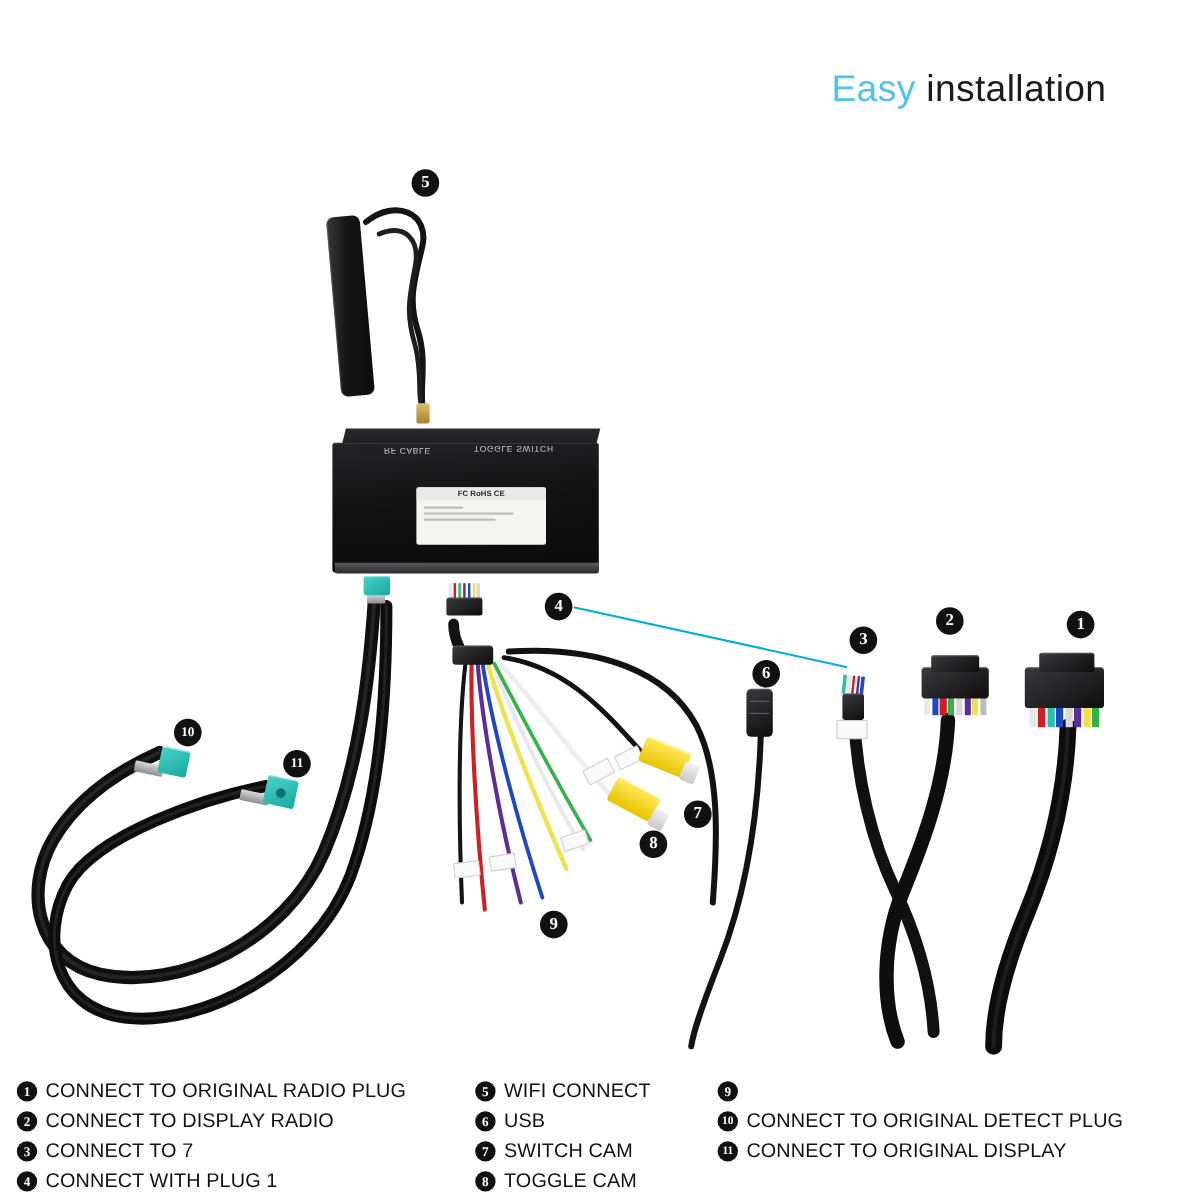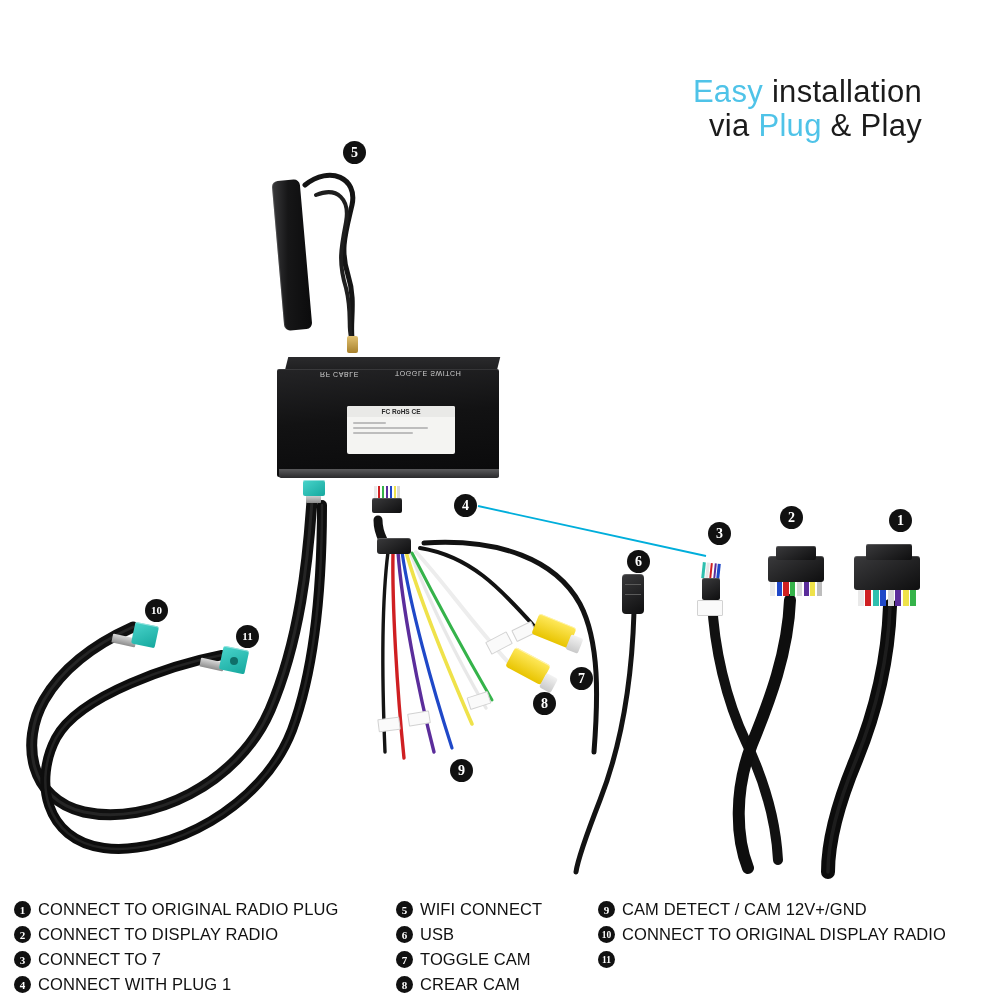--- a/index.html
+++ b/index.html
@@ -6,21 +6,21 @@
   html, body { margin:0; padding:0; }
   body {
     width:1000px; height:1000px; background:#ffffff;
     font-family:"Liberation Sans", sans-serif; position:relative; overflow:hidden;
   }
   #stage { position:absolute; inset:0; }
 
   
   .headline { position:absolute; right:78px; top:58px; text-align:right; line-height:1.02; }
   .hl-line { white-space:nowrap; font-weight:400; letter-spacing:.3px; }
-  .hl1 { font-size:31px;margin-top:18px; }
+  .hl1 { font-size:31px; }
   .hl2 { font-size:31px; margin-top:2px; }
   .hl-accent { color:#4FC3E8; }
   .hl-dark { color:#1b1b1b; }
 
   
   .badge {
     position:absolute; width:23px; height:23px; border-radius:50%;
     background:#111; color:#fff; font-family:"Liberation Serif", serif;
     font-size:14px; font-weight:700; display:flex; align-items:center;
     justify-content:center; z-index:40; line-height:1;
@@ -118,23 +118,20 @@
   .leader { position:absolute; left:0; top:0; z-index:35; pointer-events:none; }
 </style>
 </head>
 <body>
 
 <div id="stage">
 
   <div class="headline">
     <div class="hl-line hl1">
       <span class="hl-accent">Easy</span><span class="hl-dark"> installation</span>
-    </div>
-    <div class="hl-line hl2">
-      <span class="hl-dark">via </span><span class="hl-accent">Plug</span><span class="hl-dark"> &amp; Play</span>
     </div>
   </div>
 
   <svg width="1000" height="1000" style="position:absolute;left:0;top:0;z-index:10;">
 
     <path d="M305,185 C330,165 358,178 352,205 C345,235 340,250 348,275 C356,300 350,320 352,338" stroke="#141414" stroke-width="5" fill="none" stroke-linecap="round"></path>
     <path d="M316,195 C338,186 350,200 346,222 C341,248 338,262 346,288 C352,312 348,326 351,337" stroke="#1e1e1e" stroke-width="4" fill="none" stroke-linecap="round"></path>
 
     <path d="M312,500 C308,560 300,640 270,710 C238,784 150,826 84,812 C30,800 20,742 44,700 C66,662 104,640 133,627" stroke="#101010" stroke-width="11" fill="none" stroke-linecap="round"></path>
     <path d="M312,500 C308,560 300,640 270,710 C238,784 150,826 84,812 C30,800 20,742 44,700 C66,662 104,640 133,627" stroke="#3a3a3a" stroke-width="3" fill="none" stroke-linecap="round" opacity=".5"></path>
@@ -307,35 +304,35 @@
         <div class="lg-row">
           <div class="lg-num">5</div>
           <div class="lg-txt">WIFI CONNECT</div>
         </div>
         <div class="lg-row">
           <div class="lg-num">6</div>
           <div class="lg-txt">USB</div>
         </div>
         <div class="lg-row">
           <div class="lg-num">7</div>
+          <div class="lg-txt">SWITCH CAM</div>
+        </div>
+        <div class="lg-row">
+          <div class="lg-num">8</div>
           <div class="lg-txt">TOGGLE CAM</div>
-        </div>
-        <div class="lg-row">
-          <div class="lg-num">8</div>
-          <div class="lg-txt">CREAR CAM</div>
         </div>
       </div>
     <div class="legend-col lg-c3">
         <div class="lg-row">
           <div class="lg-num">9</div>
-          <div class="lg-txt">CAM DETECT / CAM 12V+/GND</div>
         </div>
         <div class="lg-row">
           <div class="lg-num wide">10</div>
-          <div class="lg-txt">CONNECT TO ORIGINAL DISPLAY RADIO</div>
+          <div class="lg-txt">CONNECT TO ORIGINAL DETECT PLUG</div>
         </div>
         <div class="lg-row">
           <div class="lg-num wide">11</div>
+          <div class="lg-txt">CONNECT TO ORIGINAL DISPLAY</div>
         </div>
       </div>
   </div>
 
 </div>
 
 </body></html>

